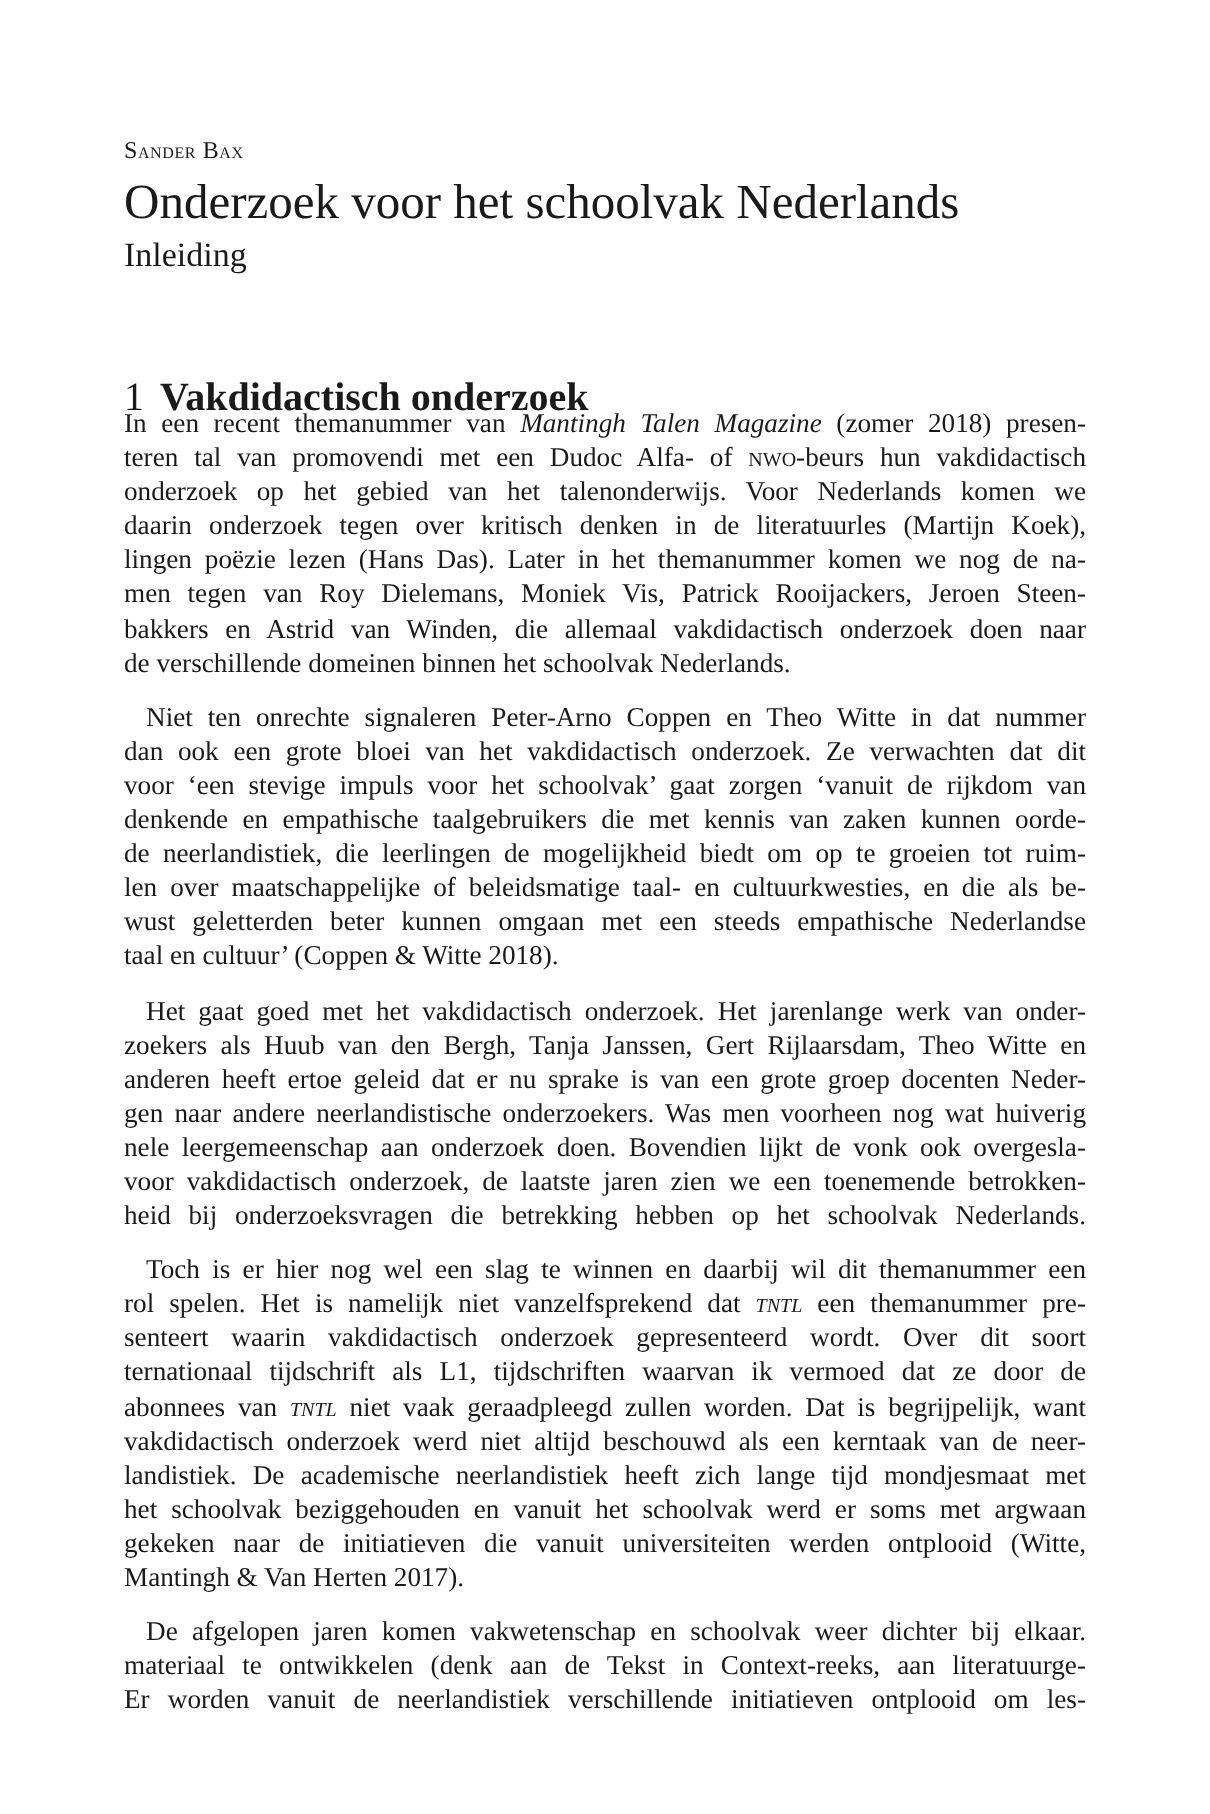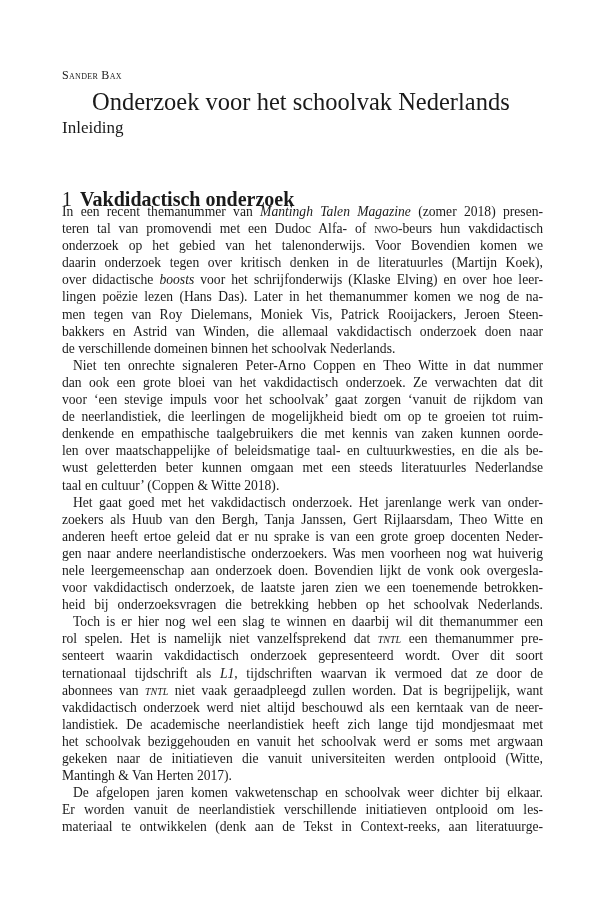--- a/index.html
+++ b/index.html
@@ -1,71 +1,70 @@
 <!DOCTYPE html>
 <html><head>
   <meta charset="utf-8">
   <style>
     html, body { margin: 0; padding: 0; background: #ffffff; }
     body { width: 605px; height: 907px; position: relative; overflow: hidden; color: #1a1a1a; font-family: "DejaVu Serif", "Liberation Serif", serif; }
     .page { position: absolute; left: 62px; top: 0; width: 481px; }
     .author { position: absolute; top: 68px; left: 0; font-family: "Liberation Serif", serif; font-size: 12px; font-variant: small-caps; letter-spacing: 0.3px; }
-    .title { position: absolute; top: 88px; left: 0; font-family: "Liberation Serif", serif; font-size: 24.5px; white-space: nowrap; margin-left: 30px; }
+    .title { position: absolute; top: 88px; left: 0; font-family: "Liberation Serif", serif; font-size: 24.5px; white-space: nowrap; }
     .subtitle { position: absolute; top: 118px; left: 0; font-family: Liberation Serif, serif; font-size: 17px; }
     .heading { position: absolute; top: 188px; left: 0; font-family: "Liberation Serif", serif; font-size: 20px; font-weight: bold; white-space: nowrap; }
     .heading .num { font-weight: normal; margin-right: 8px; }
     .body { position: absolute; top: 203px; left: 0; width: 481px; font-family: "Liberation Serif", serif; font-size: 13.6px; line-height: 17.1px; }
     .line { display: block; white-space: nowrap; text-align: justify; text-align-last: justify; height: 17.1px; overflow: visible; }
     .line.last { text-align-last: left; }
-    .line.indent { padding-left: 11px; }
+    .line.indent { padding-left: 11px; margin-top: 10px; }
     .sc { font-variant: small-caps; }
     .scit { font-variant: small-caps; font-style: italic; }
   </style>
 </head>
 <body>
 
 <div class="page">
   <div class="author">Sander Bax</div>
   <div class="title">Onderzoek voor het schoolvak Nederlands</div>
   <div class="subtitle">Inleiding</div>
   <div class="heading">
     <span class="num">1</span><span>Vakdidactisch onderzoek</span>
   </div>
   <div class="body" id="body-text">
       <span class="line">In een recent themanummer van <span style="font-style: italic;">Mantingh Talen Magazine</span> (zomer 2018) presen-</span>
       <span class="line">teren tal van promovendi met een Dudoc Alfa- of <span class="sc">nwo</span>-beurs hun vakdidactisch</span>
-      <span class="line">onderzoek op het gebied van het talenonderwijs. Voor Bovendien komen we</span>
+      <span class="line">onderzoek op het gebied van het talenonderwijs. Voor Nederlands komen we</span>
       <span class="line">daarin onderzoek tegen over kritisch denken in de literatuurles (Martijn Koek),</span>
-      <span class="line">over didactische <span style="font-style: italic;">boosts</span> voor het schrijfonderwijs (Klaske Elving) en over hoe leer-</span>
       <span class="line">lingen poëzie lezen (Hans Das). Later in het themanummer komen we nog de na-</span>
       <span class="line">men tegen van Roy Dielemans, Moniek Vis, Patrick Rooijackers, Jeroen Steen-</span>
       <span class="line">bakkers en Astrid van Winden, die allemaal vakdidactisch onderzoek doen naar</span>
       <span class="line last">de verschillende domeinen binnen het schoolvak Nederlands.</span>
       <span class="line indent">Niet ten onrechte signaleren Peter-Arno Coppen en Theo Witte in dat nummer</span>
       <span class="line">dan ook een grote bloei van het vakdidactisch onderzoek. Ze verwachten dat dit</span>
       <span class="line">voor ‘een stevige impuls voor het schoolvak’ gaat zorgen ‘vanuit de rijkdom van</span>
+      <span class="line">denkende en empathische taalgebruikers die met kennis van zaken kunnen oorde-</span>
       <span class="line">de neerlandistiek, die leerlingen de mogelijkheid biedt om op te groeien tot ruim-</span>
-      <span class="line">denkende en empathische taalgebruikers die met kennis van zaken kunnen oorde-</span>
       <span class="line">len over maatschappelijke of beleidsmatige taal- en cultuurkwesties, en die als be-</span>
-      <span class="line">wust geletterden beter kunnen omgaan met een steeds literatuurles Nederlandse</span>
+      <span class="line">wust geletterden beter kunnen omgaan met een steeds empathische Nederlandse</span>
       <span class="line last">taal en cultuur’ (Coppen &amp; Witte 2018).</span>
       <span class="line indent">Het gaat goed met het vakdidactisch onderzoek. Het jarenlange werk van onder-</span>
       <span class="line">zoekers als Huub van den Bergh, Tanja Janssen, Gert Rijlaarsdam, Theo Witte en</span>
       <span class="line">anderen heeft ertoe geleid dat er nu sprake is van een grote groep docenten Neder-</span>
       <span class="line">gen naar andere neerlandistische onderzoekers. Was men voorheen nog wat huiverig</span>
       <span class="line">nele leergemeenschap aan onderzoek doen. Bovendien lijkt de vonk ook overgesla-</span>
       <span class="line">voor vakdidactisch onderzoek, de laatste jaren zien we een toenemende betrokken-</span>
       <span class="line">heid bij onderzoeksvragen die betrekking hebben op het schoolvak Nederlands.</span>
       <span class="line indent">Toch is er hier nog wel een slag te winnen en daarbij wil dit themanummer een</span>
       <span class="line">rol spelen. Het is namelijk niet vanzelfsprekend dat <span class="scit">tntl</span> een themanummer pre-</span>
       <span class="line">senteert waarin vakdidactisch onderzoek gepresenteerd wordt. Over dit soort</span>
-      <span class="line">ternationaal tijdschrift als <span style="font-style: italic;">L1</span>, tijdschriften waarvan ik vermoed dat ze door de</span>
+      <span class="line">ternationaal tijdschrift als <span style="">L1</span>, tijdschriften waarvan ik vermoed dat ze door de</span>
       <span class="line">abonnees van <span class="scit">tntl</span> niet vaak geraadpleegd zullen worden. Dat is begrijpelijk, want</span>
       <span class="line">vakdidactisch onderzoek werd niet altijd beschouwd als een kerntaak van de neer-</span>
       <span class="line">landistiek. De academische neerlandistiek heeft zich lange tijd mondjesmaat met</span>
       <span class="line">het schoolvak beziggehouden en vanuit het schoolvak werd er soms met argwaan</span>
       <span class="line">gekeken naar de initiatieven die vanuit universiteiten werden ontplooid (Witte,</span>
       <span class="line last">Mantingh &amp; Van Herten 2017).</span>
       <span class="line indent">De afgelopen jaren komen vakwetenschap en schoolvak weer dichter bij elkaar.</span>
+      <span class="line">materiaal te ontwikkelen (denk aan de Tekst in Context-reeks, aan literatuurge-</span>
       <span class="line">Er worden vanuit de neerlandistiek verschillende initiatieven ontplooid om les-</span>
-      <span class="line">materiaal te ontwikkelen (denk aan de Tekst in Context-reeks, aan literatuurge-</span>
     </div>
 </div>
 
 </body></html>

